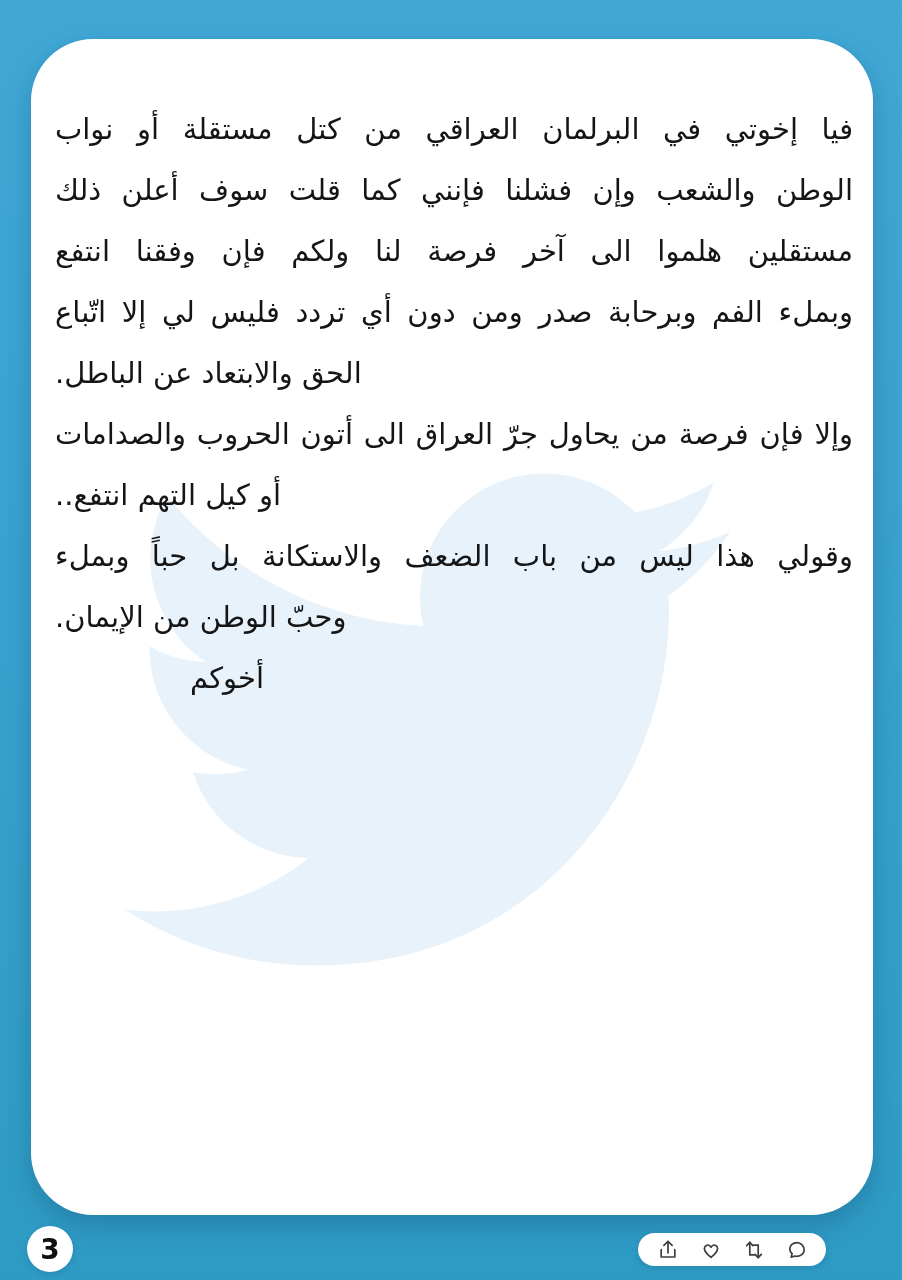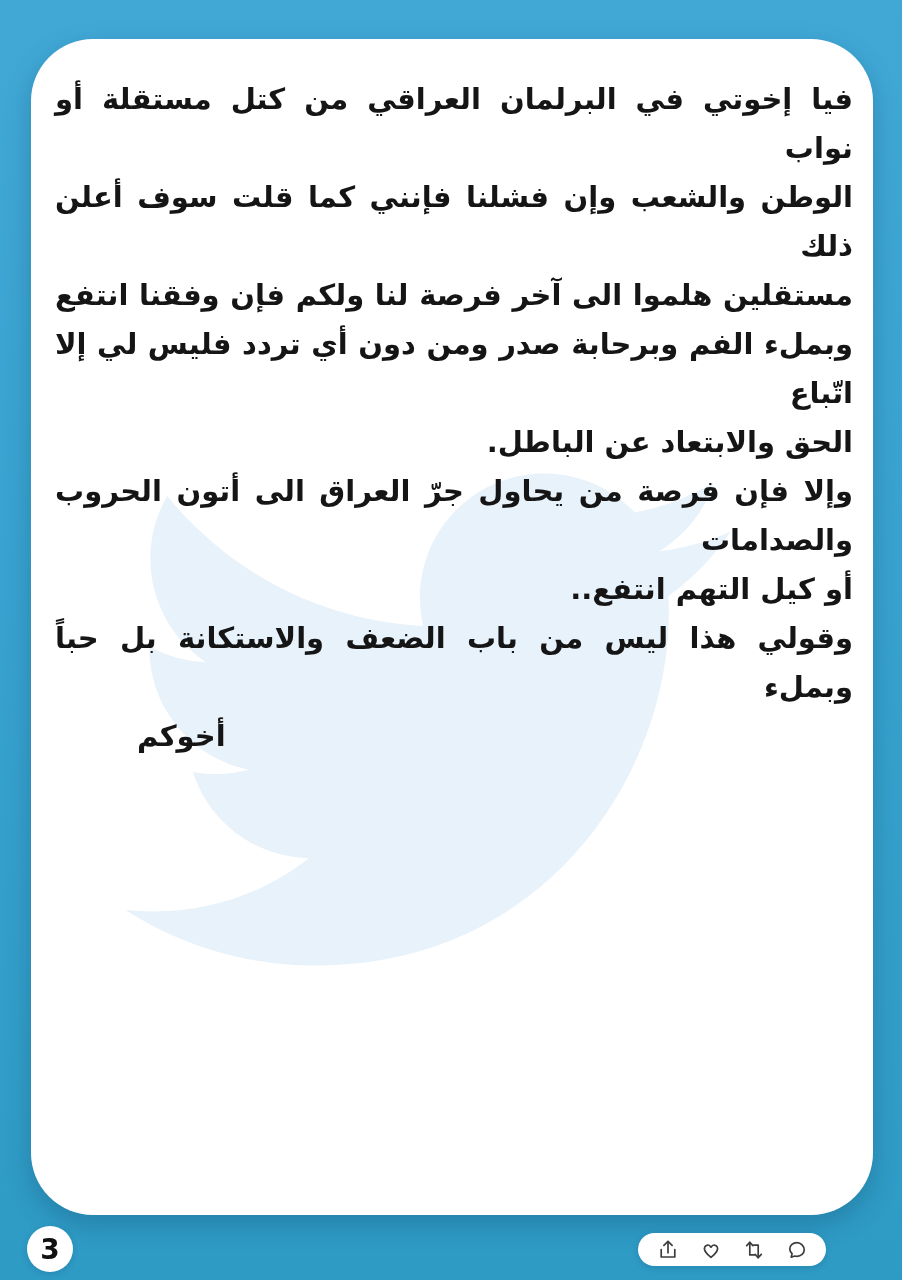--- a/index.html
+++ b/index.html
@@ -12,25 +12,25 @@
     position:absolute;left:31px;top:39px;width:842px;height:1176px;
     background:var(--card,#ffffff);border-radius:62px;
     box-shadow:0 10px 26px rgba(10,60,90,.28);overflow:hidden;
   }
   .watermark{
     position:absolute;left:69px;top:361px;width:640px;height:640px;
     fill:var(--watermark,#e8f2fa);
   }
   .text{
     position:relative;z-index:1;padding:36px 20px 0 24px;direction:rtl;
-    font-size:29px;line-height:49px;font-weight:bold;color:var(--text,#151515);
+    font-size:29px;line-height:61px;font-weight:normal;color:var(--text,#151515);margin-top:24px;
   }
-  .line{text-align:right}
+  .line{text-align:left}
   .line.justify{text-align:justify;text-align-last:justify}
-  .line.sig{width:180px;margin:0 536px 0 0;text-align:left}
+  .line.sig{width:180px;margin:0 536px 0 0;text-align:center}
   .page-badge{
     position:absolute;left:27px;top:1226px;width:46px;height:46px;border-radius:50%;
     background:var(--card,#ffffff);display:flex;align-items:center;justify-content:center;
     font-size:28px;font-weight:bold;color:#111;box-shadow:0 2px 6px rgba(10,60,90,.2);
   }
   .action-bar{
     position:absolute;left:638px;top:1233px;width:188px;height:33px;border-radius:17px;
     background:var(--card,#ffffff);display:flex;align-items:center;justify-content:space-around;
     padding:0 8px;box-sizing:border-box;box-shadow:0 2px 6px rgba(10,60,90,.2);
   }
@@ -53,20 +53,21 @@
     </svg>
     <div class="text" id="statement-lines" lang="ar" dir="rtl">
         <div class="line justify">فيا إخوتي في البرلمان العراقي من كتل مستقلة أو نواب</div>
         <div class="line justify">الوطن والشعب وإن فشلنا فإنني كما قلت سوف أعلن ذلك</div>
         <div class="line justify">مستقلين هلموا الى آخر فرصة لنا ولكم فإن وفقنا انتفع</div>
         <div class="line justify">وبملء الفم وبرحابة صدر ومن دون أي تردد فليس لي إلا اتّباع</div>
         <div class="line right">الحق والابتعاد عن الباطل.</div>
         <div class="line justify">وإلا فإن فرصة من يحاول جرّ العراق الى أتون الحروب والصدامات</div>
         <div class="line right">أو كيل التهم انتفع..</div>
         <div class="line justify">وقولي هذا ليس من باب الضعف والاستكانة بل حباً وبملء</div>
+        <div class="line right">وحبّ الوطن من الإيمان.</div>
         <div class="line sig">أخوكم</div>
       </div>
   </div>
 
   <div class="page-badge">
     <span>3</span>
   </div>
 
   <div class="action-bar" id="action-bar">
       <button class="icon-btn">

